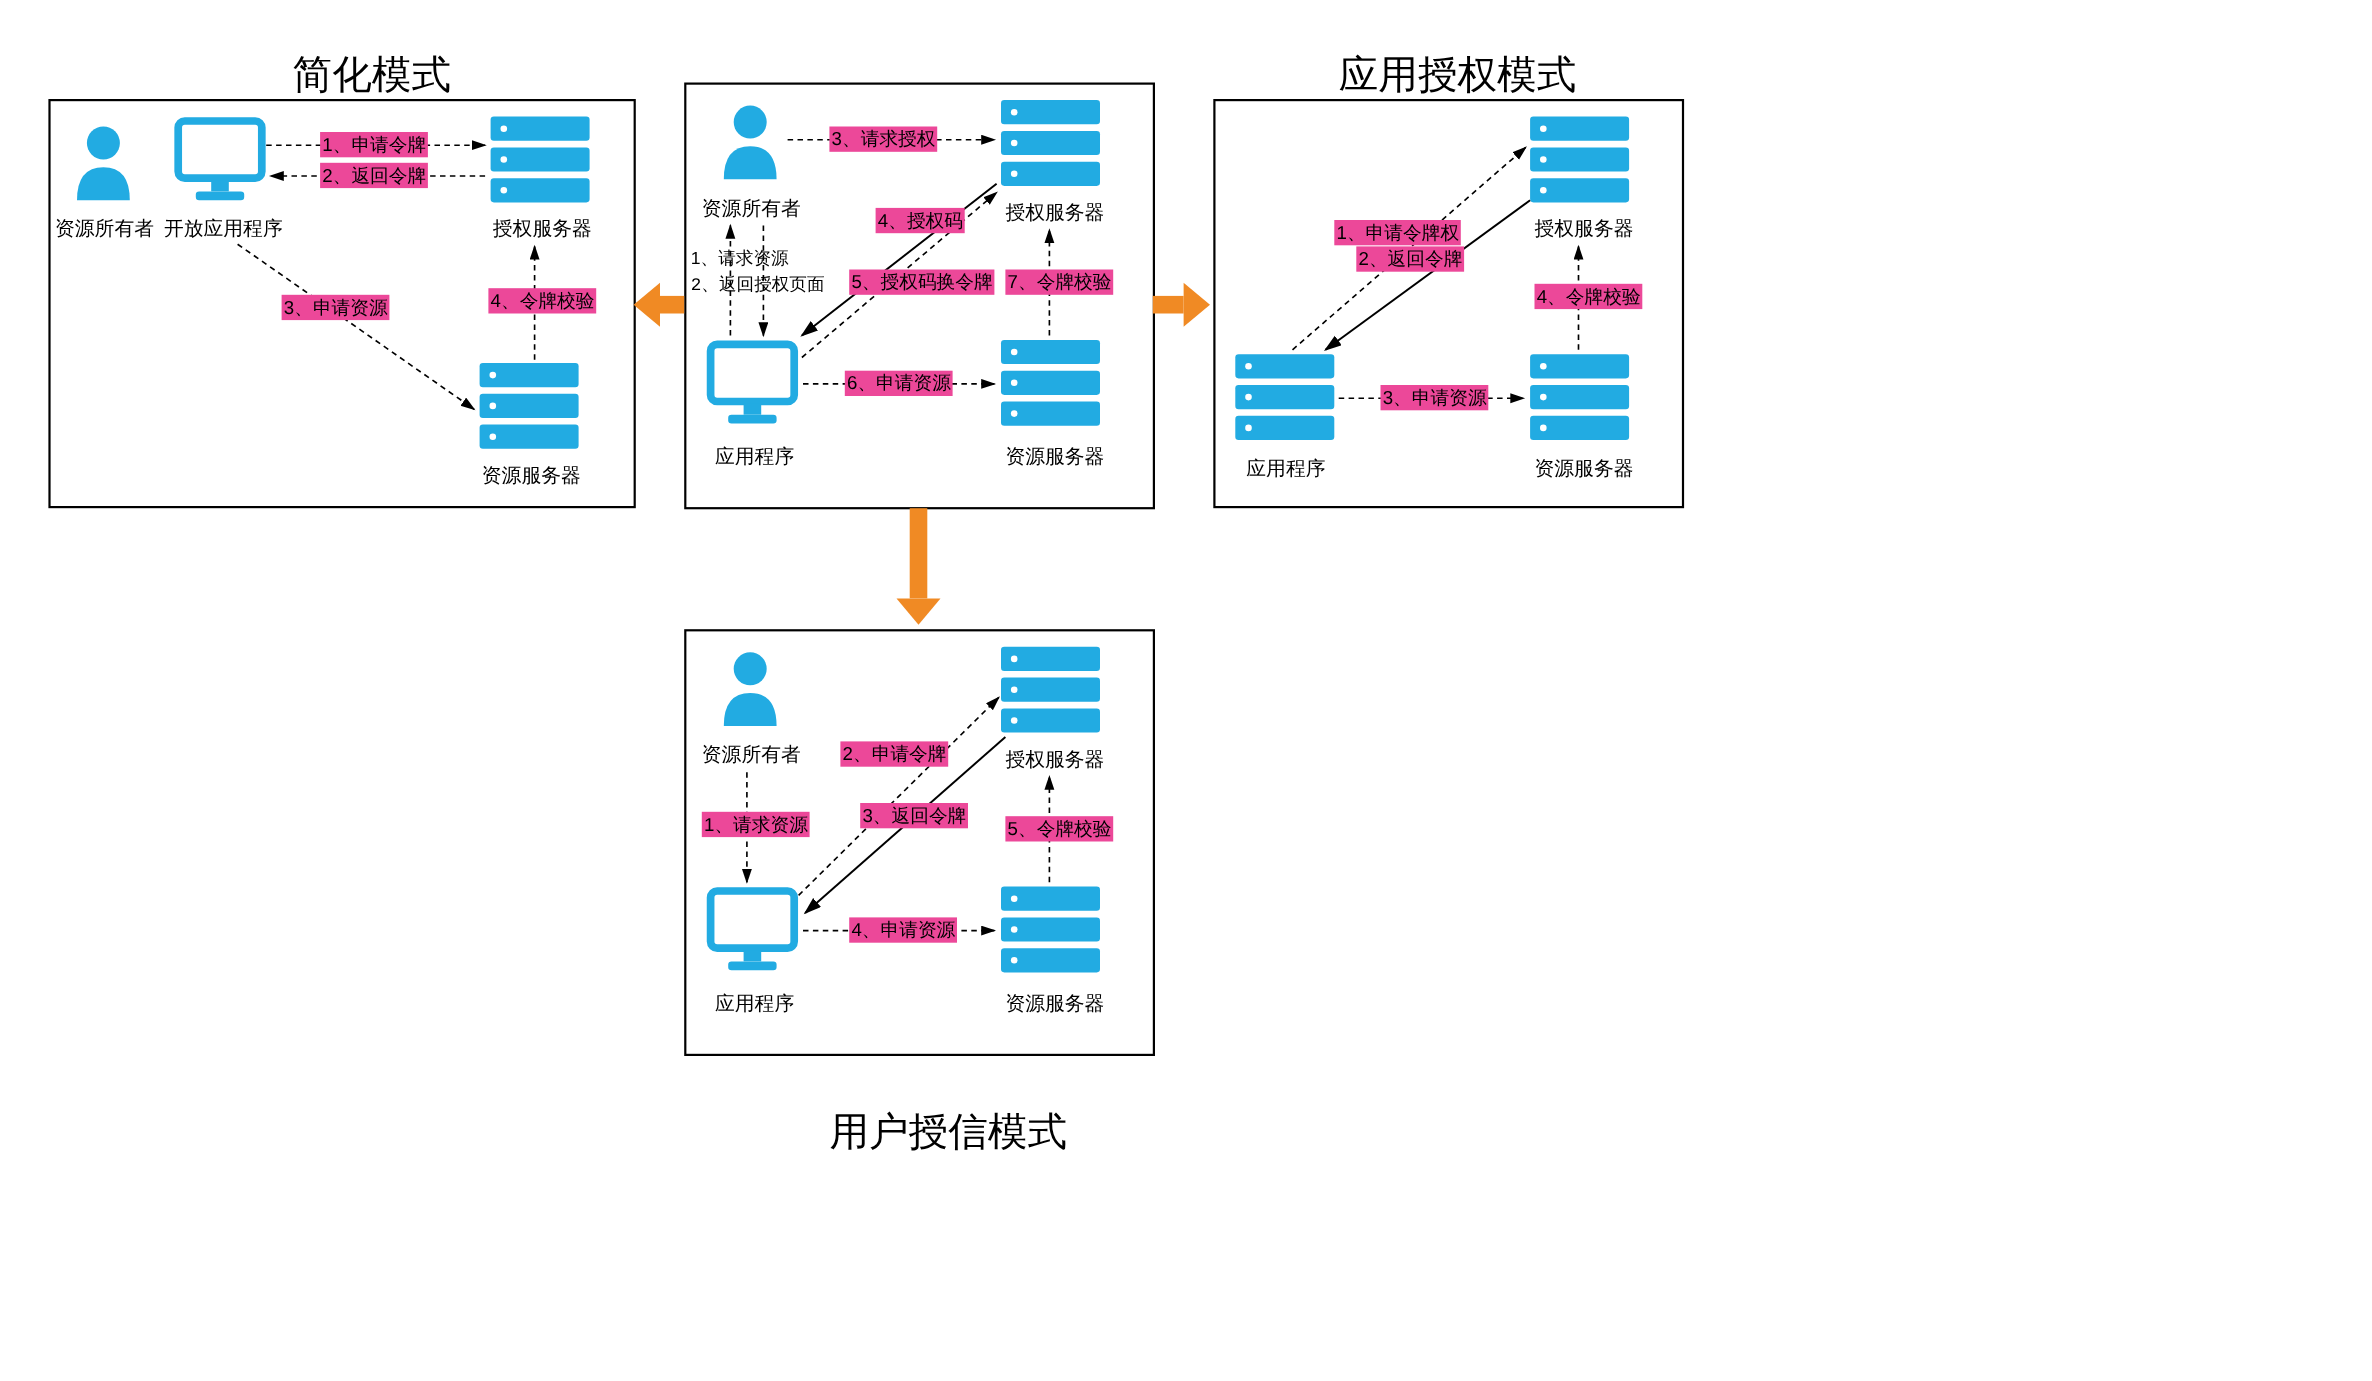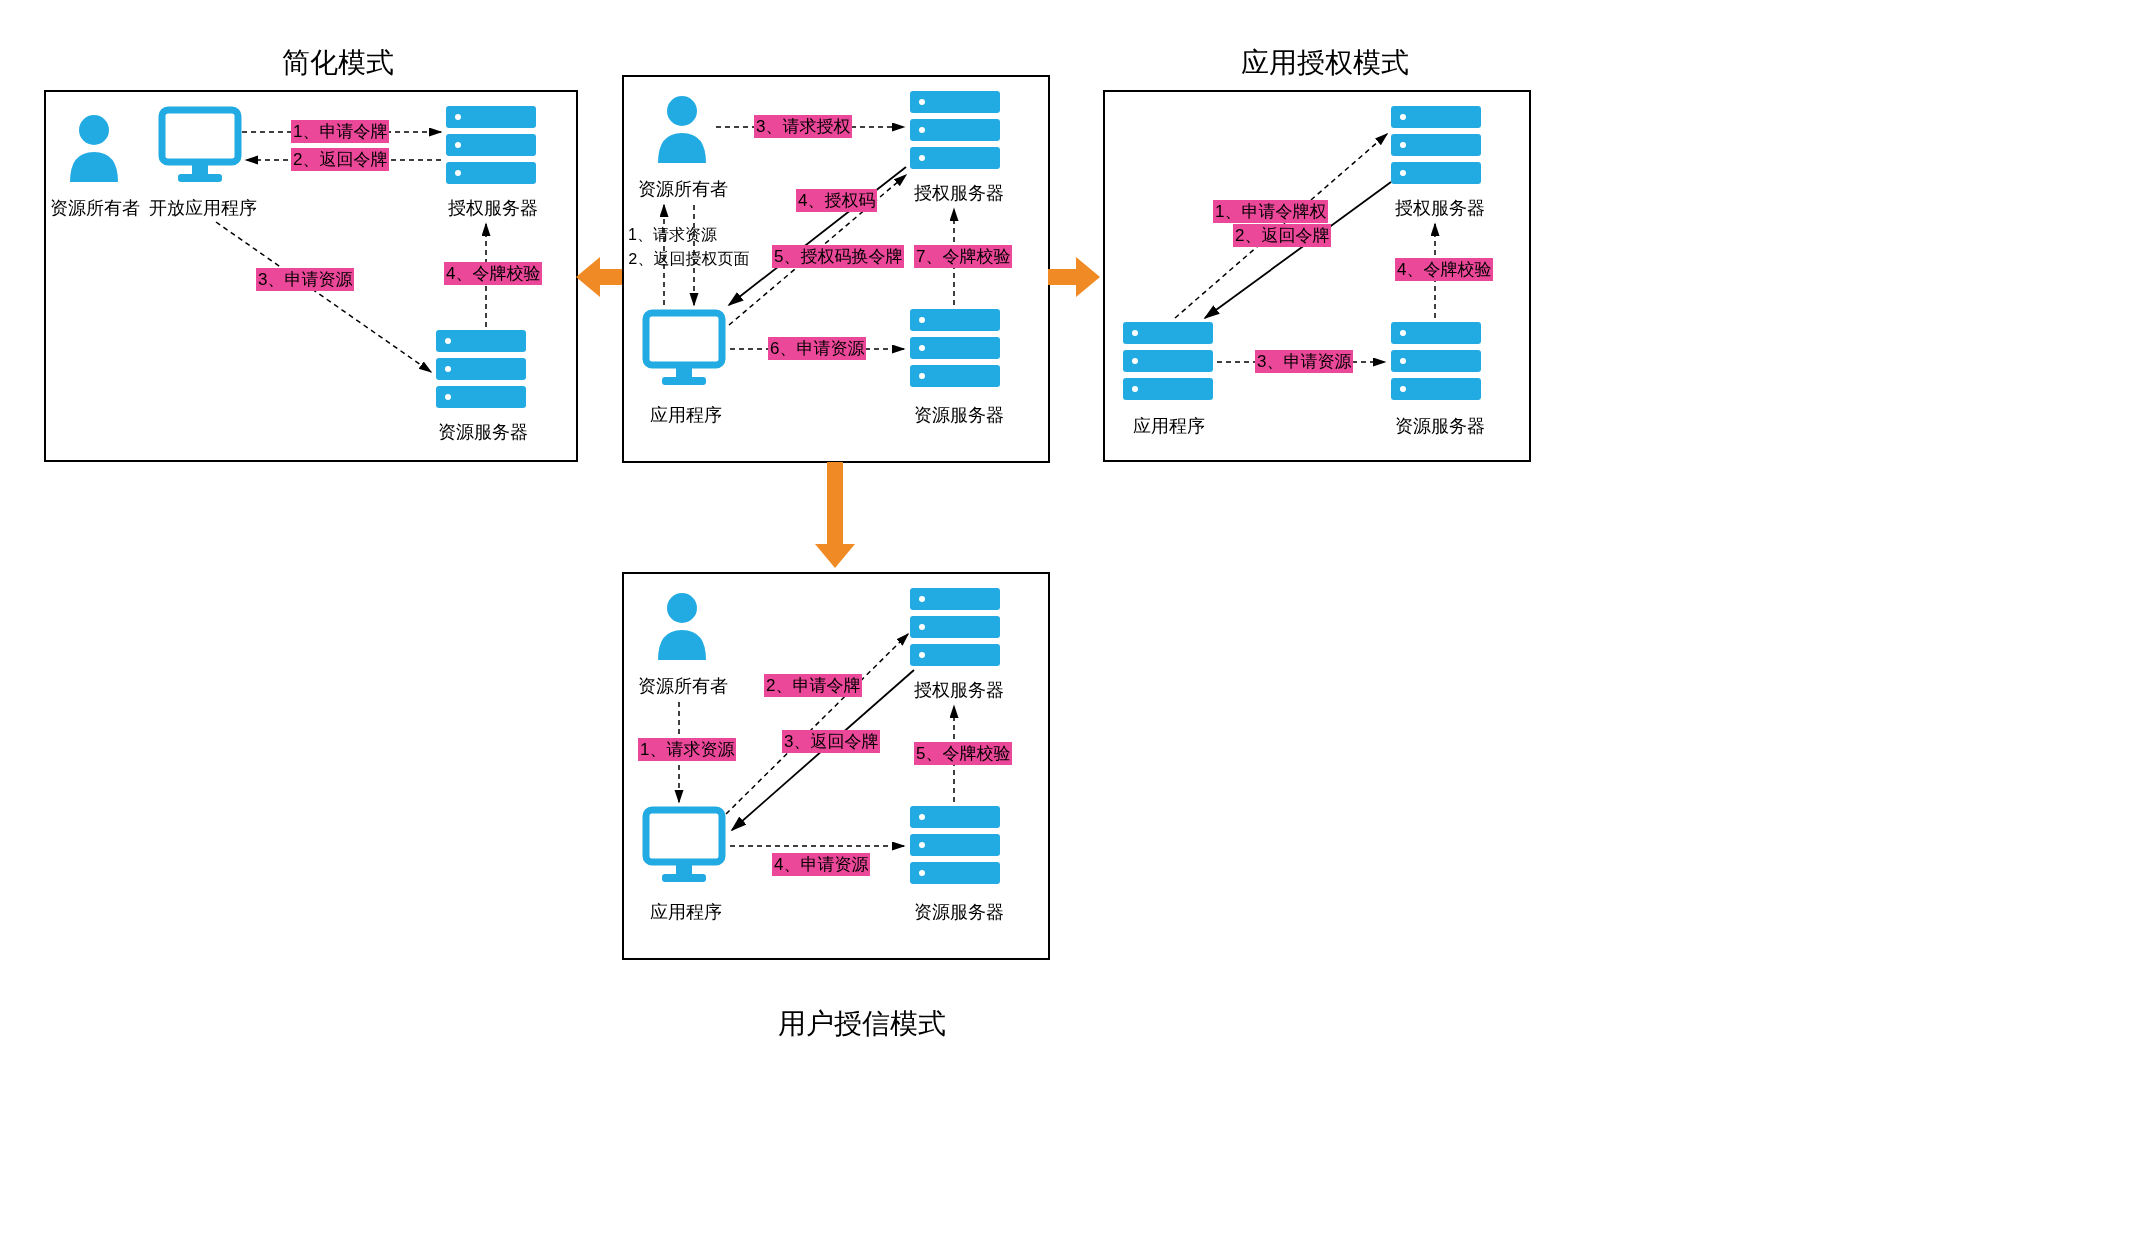--- a/index.html
+++ b/index.html
@@ -15,21 +15,21 @@
     width: 2156px;
     height: 1255px;
   }
   .panel {
     position: absolute;
     border: 2px solid #000;
     background: #fff;
   }
   .title {
     position: absolute;
-    font-size: 28px;
+    font-size: 36px;
     font-weight: 500;
     text-align: center;
     width: 300px;
   }
   .label {
     position: absolute;
     font-size: 18px;
     white-space: nowrap;
   }
   .flow-label {
@@ -281,21 +281,21 @@
 
       <line x1="290" y1="96" x2="108" y2="256" stroke="#000" stroke-width="1.8" marker-end="url(#arr4)"></line>
 
       <line x1="106" y1="272" x2="280" y2="272" stroke="#000" stroke-width="1.5" stroke-dasharray="5,4" marker-end="url(#arr4)"></line>
 
       <line x1="330" y1="228" x2="330" y2="132" stroke="#000" stroke-width="1.5" stroke-dasharray="5,4" marker-end="url(#arr4)"></line>
     </svg>
     <div class="flow-label" style="left:14px; top:164px;">1、请求资源</div>
     <div class="flow-label" style="left:140px; top:100px;">2、申请令牌</div>
     <div class="flow-label" style="left:158px; top:156px;">3、返回令牌</div>
-    <div class="flow-label" style="left:148px; top:260px;margin-top:19px;">4、申请资源</div>
+    <div class="flow-label" style="left:148px; top:260px;">4、申请资源</div>
     <div class="flow-label" style="left:290px; top:168px;">5、令牌校验</div>
   </div>
 
   <div class="big-arrow" style="left:556px; top:237px; width:46px; height:40px;">
     <div class="shaft" style="right:0; top:12px; width:24px; height:16px;"></div>
     <div class="head" style="left:0; top:0; border-top:20px solid transparent; border-bottom:20px solid transparent; border-right:24px solid #f08a24;"></div>
   </div>
 
   <div class="big-arrow" style="left:1028px; top:237px; width:52px; height:40px;">
     <div class="shaft" style="left:0; top:12px; width:28px; height:16px;"></div>

